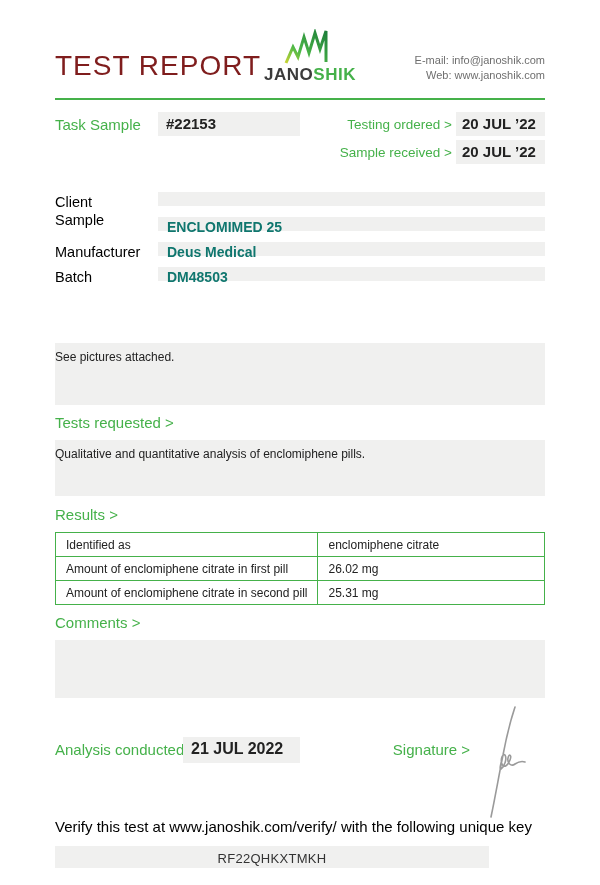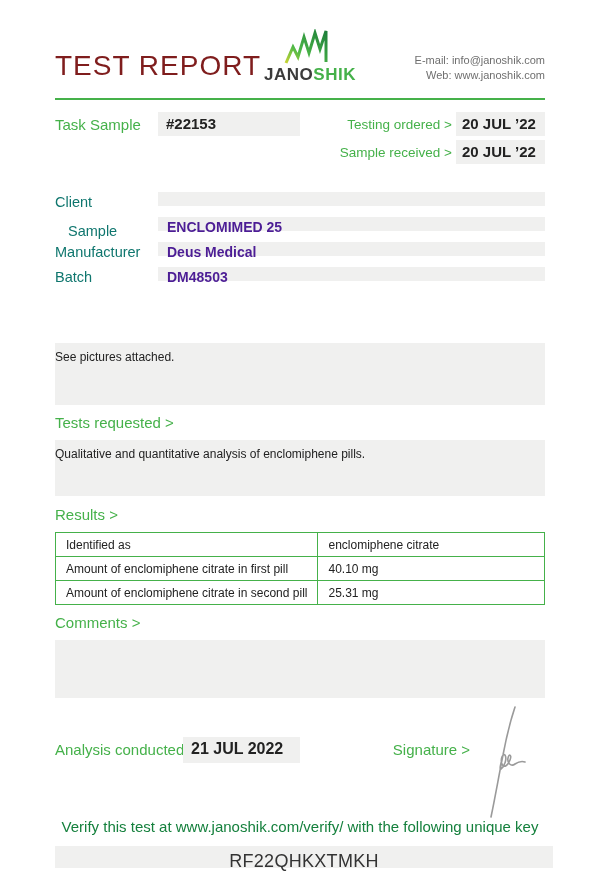--- a/index.html
+++ b/index.html
@@ -38,28 +38,28 @@
     position:absolute; left:456px; top:112px; width:89px; height:24px;
     background:#f0f0ef; font-size:15px; font-weight:700; color:#222; padding:3px 6px; white-space:nowrap;
   }
   .meta-label-2 { position:absolute; left:320px; top:145px; width:132px; text-align:right; font-size:13.5px; }
   .meta-box-2 {
     position:absolute; left:456px; top:140px; width:89px; height:24px;
     background:#f0f0ef; font-size:15px; font-weight:700; color:#222; padding:3px 6px; white-space:nowrap;
   }
 
   
-  .detail-label { position:absolute; left:55px; font-size:14.5px; color:#0f766e; }
+  .detail-label { position:absolute; left:55px; font-size:14.5px; color:#000000; }
   .detail-box {
     position:absolute; left:158px; width:387px; height:14px;
-    background:#f0f0ef; font-size:14px; font-weight:700; color:#4c1d95;
+    background:#f0f0ef; font-size:14px; font-weight:700; color:#0f766e;
     padding:2px 9px; white-space:nowrap;
   }
   .row-client .detail-label  { top:194px; } .row-client .detail-box  { top:192px; }
-  .row-sample .detail-label  { top:223px;margin-left:13px; } .row-sample .detail-box  { top:217px; }
+  .row-sample .detail-label  { top:212px; } .row-sample .detail-box  { top:217px; }
   .row-manuf  .detail-label  { top:244px; } .row-manuf  .detail-box  { top:242px; }
   .row-batch  .detail-label  { top:269px; } .row-batch  .detail-box  { top:267px; }
 
   
   .sec-label { position:absolute; left:55px; font-size:15px; color:#45b14a; white-space:nowrap; }
   .sec-box {
     position:absolute; left:55px; width:490px; background:#f0f0ef;
     font-size:12px; color:#222; padding:7px 0;
   }
   .lbl-sampledesc { top:317px; }
@@ -85,26 +85,26 @@
   .analysis-label { position:absolute; left:55px; top:741px; font-size:15px; }
   .analysis-box {
     position:absolute; left:183px; top:737px; width:117px; height:26px;
     background:#f0f0ef; font-size:16px; font-weight:700; color:#222;
     padding:3px 8px; white-space:nowrap;
   }
   .signature-label { position:absolute; left:350px; top:741px; width:120px; text-align:right; font-size:15px; }
   .signature { position:absolute; left:478px; top:703px; }
 
   .verify-text {
-    position:absolute; left:55px; top:818px; width:490px; text-align:center;
-    font-size:15px; color:#15803d; white-space:nowrap;
+    position:absolute; left:55px; top:818px; width:490px; text-align:left;
+    font-size:15px; color:#000000; white-space:nowrap;
   }
   .key-box {
-    position:absolute; left:55px; top:846px; width:498px; height:22px;
-    background:#f0f0ef; text-align:center; font-size:18px; color:#333;
+    position:absolute; left:55px; top:846px; width:434px; height:22px;
+    background:#f0f0ef; text-align:center; font-size:13px; color:#333;
     padding-top:5px; letter-spacing:0.3px;
   }
 </style>
 </head>
 <body>
 
 <div class="page">
 
   <div class="title">TEST REPORT</div>
 
@@ -162,21 +162,21 @@
 
   <div class="sec-label lbl-results">Results &gt;</div>
   <table class="results-table">
     <tbody>
         <tr>
       <td class="c1">Identified as</td>
       <td>enclomiphene citrate</td>
     </tr>
     <tr>
       <td class="c1">Amount of enclomiphene citrate in first pill</td>
-      <td>40.10 mg</td>
+      <td>26.02 mg</td>
     </tr>
     <tr>
       <td class="c1">Amount of enclomiphene citrate in second pill</td>
       <td>25.31 mg</td>
     </tr>
   </tbody>
     </table>
 
   <div class="sec-label lbl-comments">Comments &gt;</div>
   <div class="sec-box box-comments"></div>

